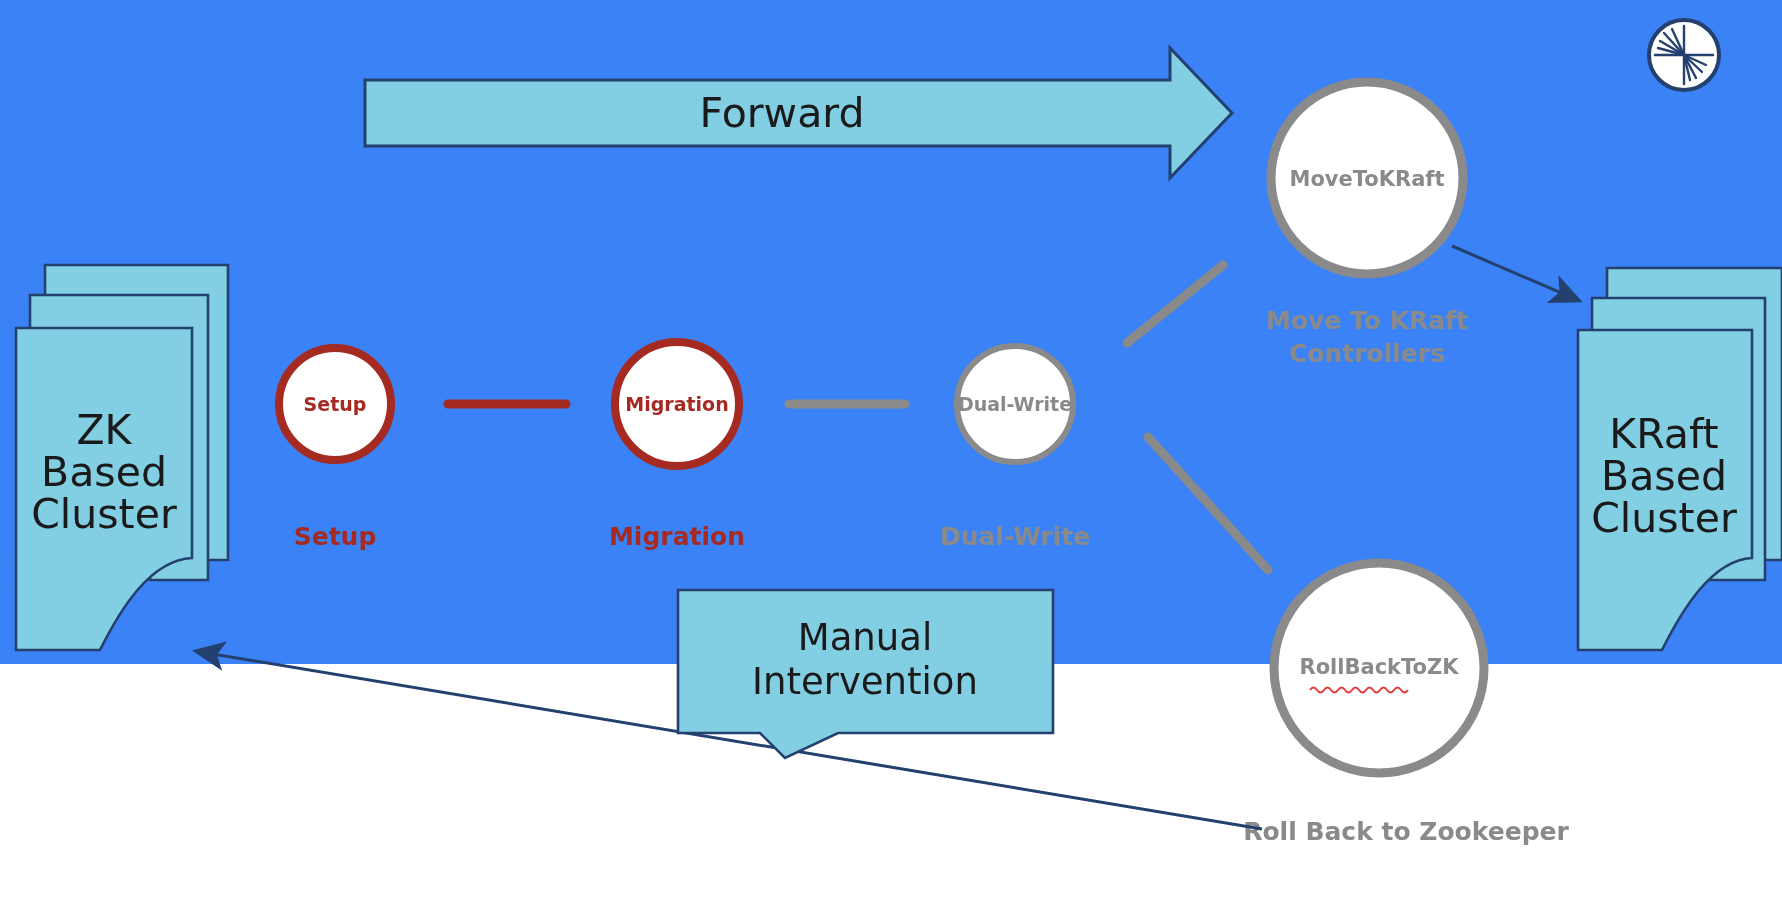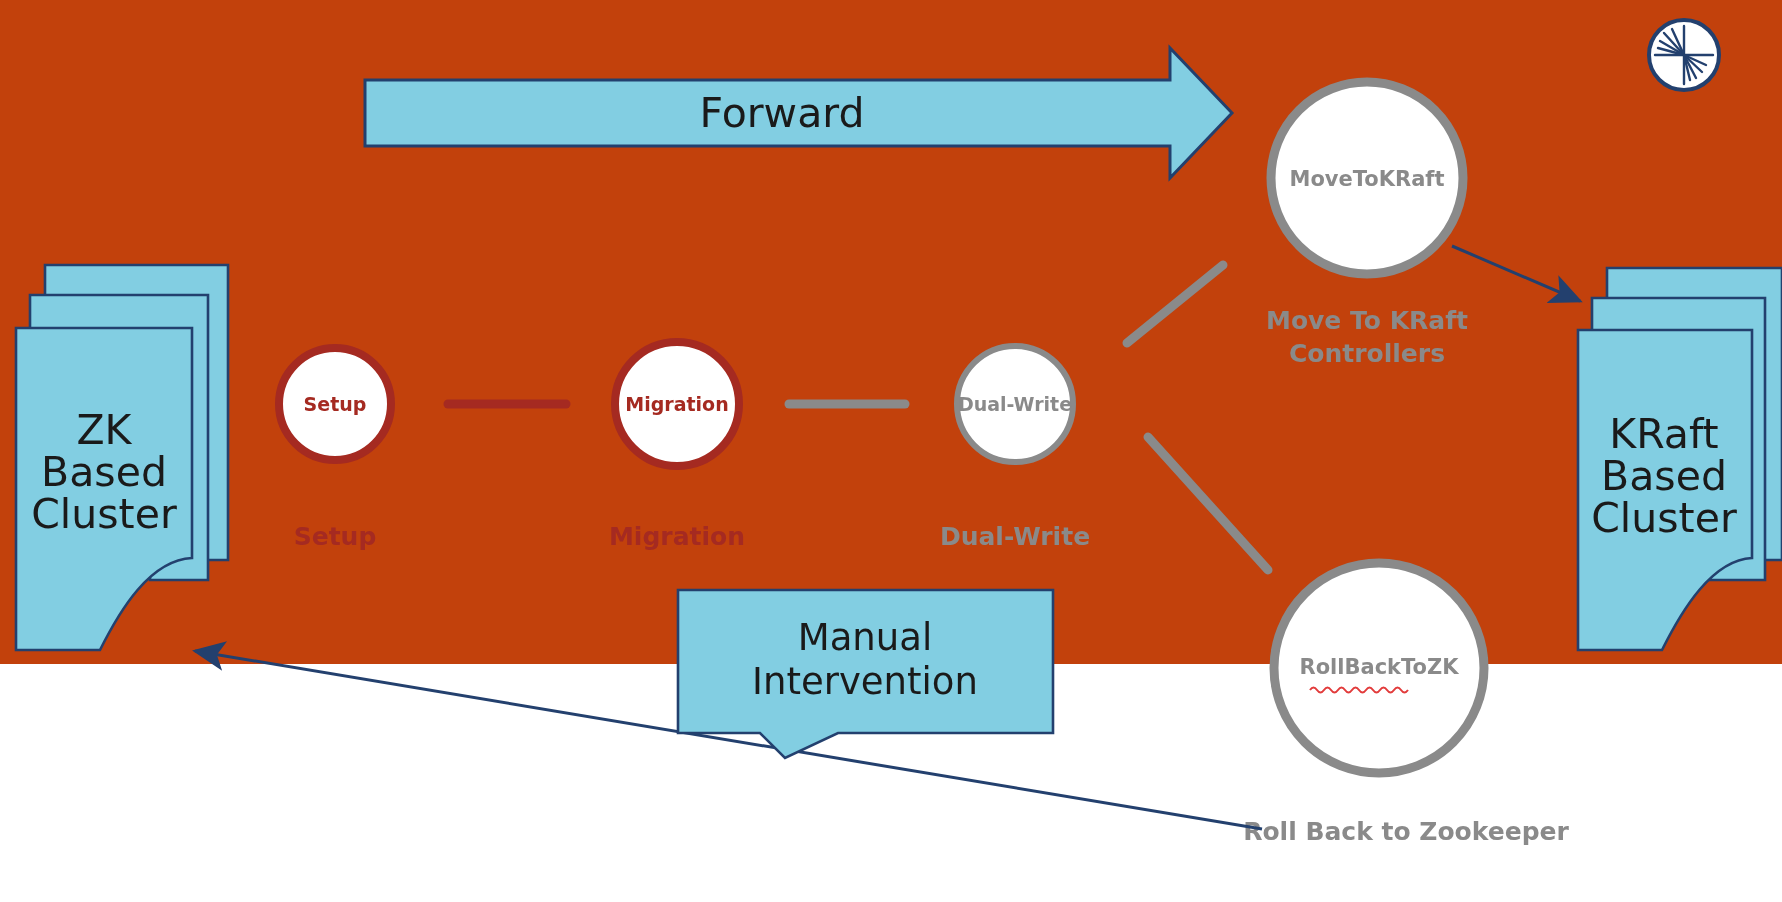--- a/index.html
+++ b/index.html
@@ -10,21 +10,21 @@
   body {
     width: 1782px;
     height: 902px;
     overflow: hidden;
     font-family: "DejaVu Sans", sans-serif;
   }
   #stage {
     position: relative;
     width: 1782px;
     height: 664px;
-    background: #c2410c;
+    background: #3b82f6;
   }
   #diagram-svg {
     position: absolute;
     left: 0;
     top: 0;
     width: 1782px;
     height: 902px;
   }
   .node-label-inner {
     font-family: "DejaVu Sans", sans-serif;

